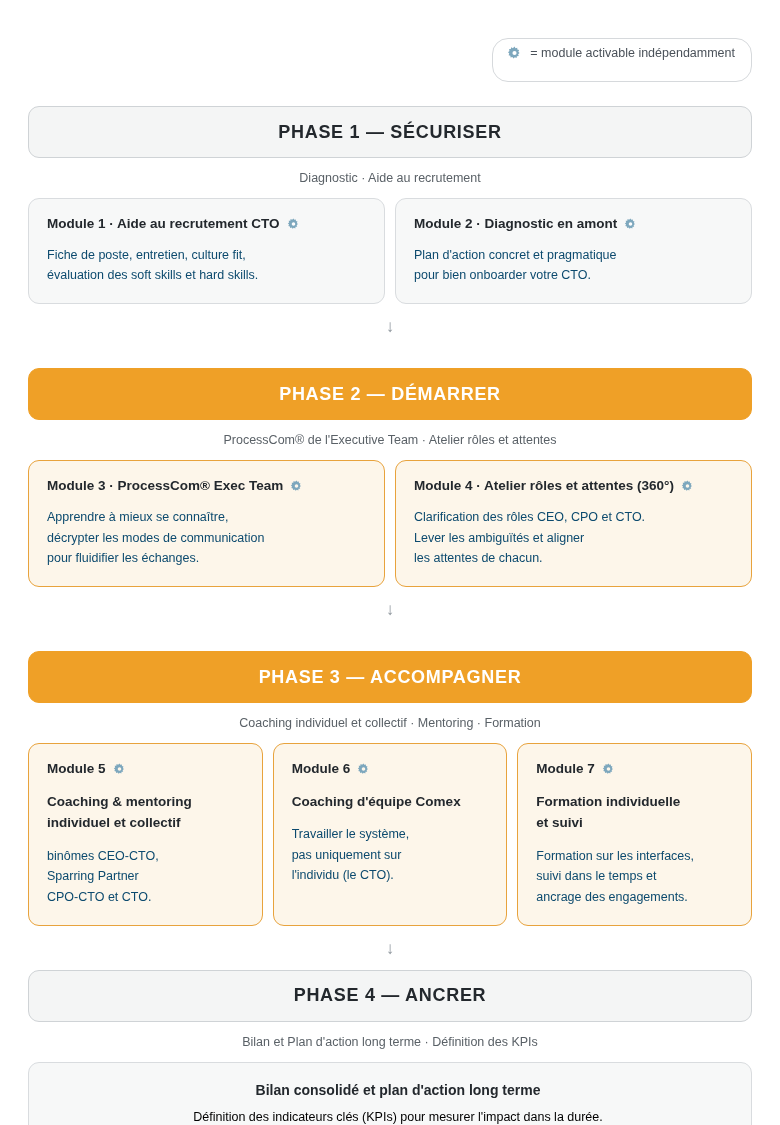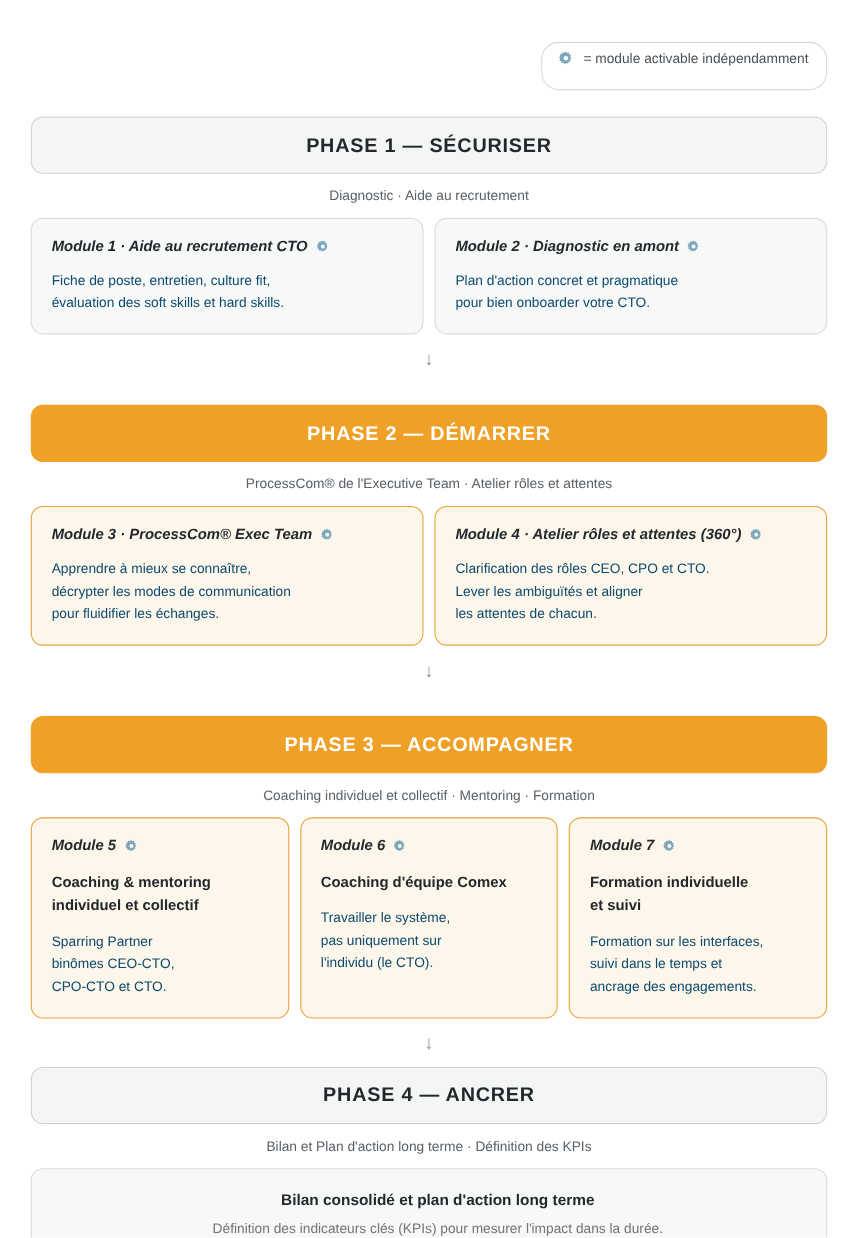--- a/index.html
+++ b/index.html
@@ -103,21 +103,20 @@
     border: 1px solid #e8a33d;
   }
   .card-title {
     font-size: 13.5px;
     font-weight: bold;
     color: #23282d;
     display: flex;
     align-items: center;
     gap: 7px;
     line-height: 1.25;
-    font-style: italic;
   }
   .card-subtitle {
     font-size: 13.5px;
     font-weight: bold;
     color: #23282d;
     margin-top: 13px;
     line-height: 1.6;
   }
   .card-body {
     font-size: 12.5px;
@@ -145,21 +144,21 @@
     padding: 19px 4px 21px 20px;
     text-align: center;
   }
   .summary-title {
     font-size: 14px;
     font-weight: bold;
     color: #23282d;
   }
   .summary-text {
     font-size: 12.5px;
-    color: #737373;
+    color: #000000;
     margin-top: 12px;
   }
 </style>
 </head>
 <body>
 
 <div class="page">
 
   <div class="legend-row">
     <div class="legend-pill">
@@ -278,22 +277,22 @@
                 <path fill="#7da7bd" d="M12 0.8l1.5 2.6 2.9-0.8 0.1 3 2.9 0.8-1.3 2.7 2 2.2-2.3 1.9 1 2.8-3 0.3-0.5 3-2.7-1.3L10.4 20l-1.8-2.4-2.9 0.9-0.3-3-2.9-0.7 1.2-2.8L1.6 9.9 4 8.1 3.1 5.3l3-0.4 0.6-2.9 2.7 1.4z"></path>
                 <circle cx="12" cy="11.2" r="3.3" fill="#fdf6ea"></circle>
               </svg>
           </span>
         </div>
         <div class="card-subtitle">
           <span class="ln">Coaching &amp; mentoring</span>
           <span class="ln">individuel et collectif</span>
         </div>
         <div class="card-body">
+          <span class="ln">binômes CEO-CTO,</span>
           <span class="ln">Sparring Partner</span>
-          <span class="ln">binômes CEO-CTO,</span>
           <span class="ln">CPO-CTO et CTO.</span>
         </div>
       </div>
 
       <div class="card accent">
         <div class="card-title">
           <span>Module 6</span>
           <span class="gear">
             <svg viewBox="0 0 24 24">
                 <path fill="#7da7bd" d="M12 0.8l1.5 2.6 2.9-0.8 0.1 3 2.9 0.8-1.3 2.7 2 2.2-2.3 1.9 1 2.8-3 0.3-0.5 3-2.7-1.3L10.4 20l-1.8-2.4-2.9 0.9-0.3-3-2.9-0.7 1.2-2.8L1.6 9.9 4 8.1 3.1 5.3l3-0.4 0.6-2.9 2.7 1.4z"></path>

